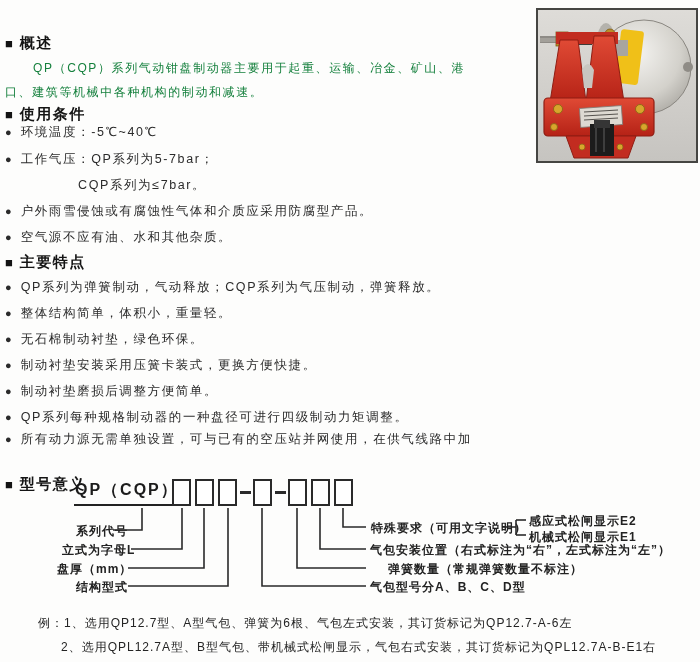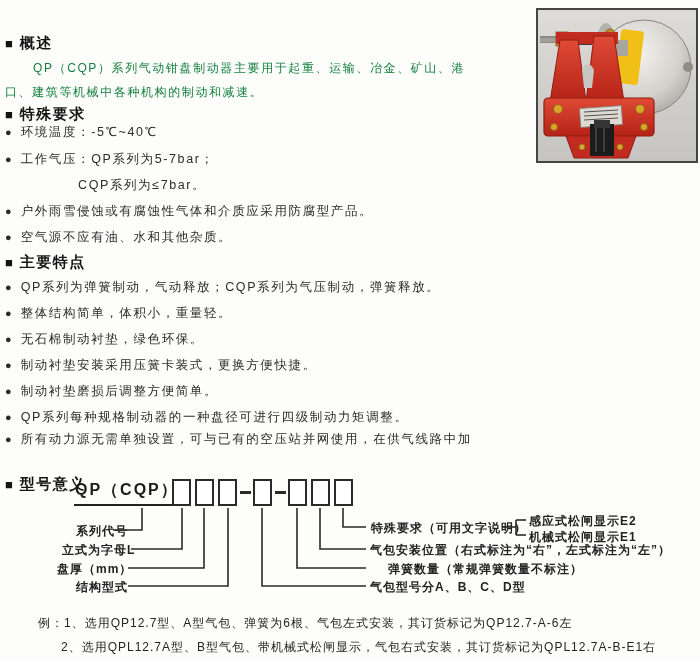--- a/index.html
+++ b/index.html
@@ -118,21 +118,21 @@
   </svg>
 </div>
 
 <div class="sec-h" style="top:34px">
   <span class="sq">■</span><span>概述</span>
 </div>
 <div class="tline" style="left:33px; top:60px">QP（CQP）系列气动钳盘制动器主要用于起重、运输、冶金、矿山、港</div>
 <div class="tline" style="left:5px; top:84px">口、建筑等机械中各种机构的制动和减速。</div>
 
 <div class="sec-h" style="top:105px">
-  <span class="sq">■</span><span>特殊要求</span>
+  <span class="sq">■</span><span>使用条件</span>
 </div>
 <div class="bline" style="top:124px">
   <span class="dot">●</span><span>环境温度：-5℃~40℃</span>
 </div>
 <div class="bline" style="top:151px">
   <span class="dot">●</span><span>工作气压：QP系列为5-7bar；</span>
 </div>
 <div class="bline" style="top:177px; left:78px">CQP系列为≤7bar。</div>
 <div class="bline" style="top:203px">
   <span class="dot">●</span><span>户外雨雪侵蚀或有腐蚀性气体和介质应采用防腐型产品。</span>

